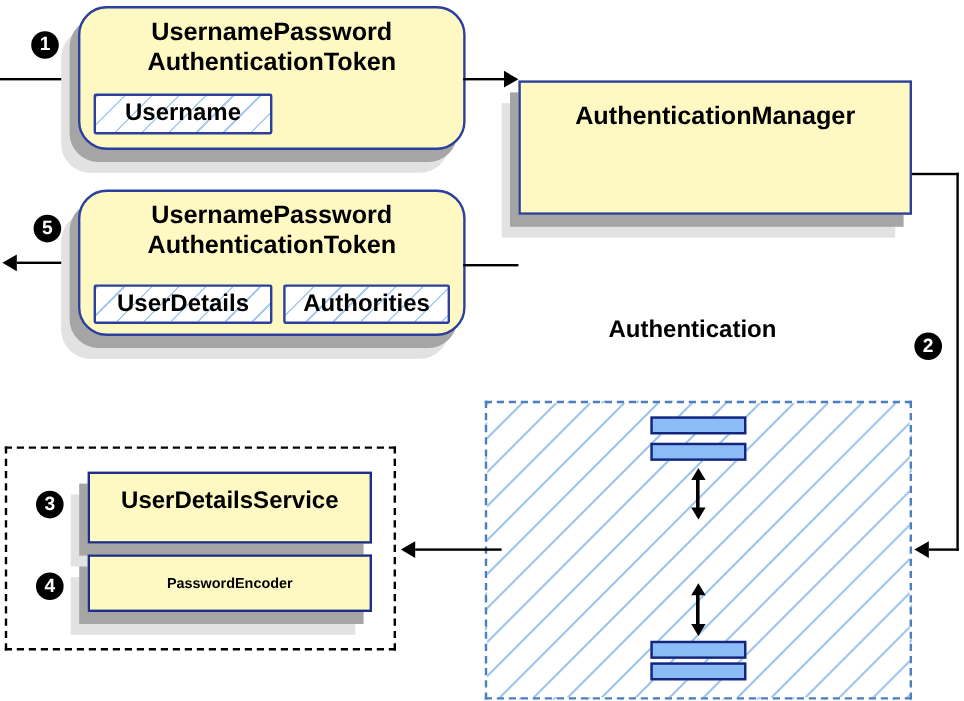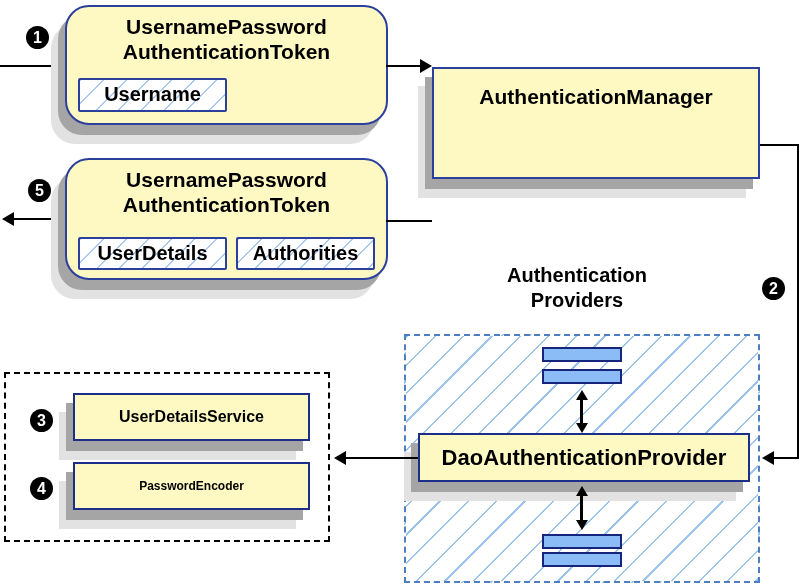--- a/index.html
+++ b/index.html
@@ -80,45 +80,43 @@
   <div class="hline" style="left:386px;top:220px;width:46px;height:2px;"></div>
 
   <div class="hline" style="left:760px;top:144px;width:39px;height:2px;"></div>
   <div class="vline" style="left:797px;top:144px;width:2px;height:315px;"></div>
   <div class="hline" style="left:774px;top:457px;width:25px;height:2px;"></div>
   <div class="tri tri-left" style="left:762px;top:451px;"></div>
   <div class="step" style="left:762px;top:277px;">2</div>
 
   <div class="plain-label" style="left:427px;top:263px;width:300px;">
     <div>Authentication</div>
-    <div>Providers</div>
   </div>
 
   <div class="hatch-big" style="position:absolute;box-sizing:border-box;left:404px;top:334px;width:356px;height:249px;border:2px dashed #4d7ebf;"></div>
 
   <div class="bar" style="left:542px;top:347px;"></div>
   <div class="bar" style="left:542px;top:369px;"></div>
 
   <div class="tri tri-up" style="left:576px;top:390px;"></div>
   <div class="vline" style="left:580px;top:399px;width:3px;height:25px;"></div>
   <div class="tri tri-down" style="left:576px;top:423px;"></div>
 
-  <div class="node" style="left:418px;top:433px;width:332px;height:49px;text-align:center;font-weight:bold;font-size:22px;line-height:45px;border-color:#1c2f88;">DaoAuthenticationProvider</div>
 
   <div class="tri tri-up" style="left:576px;top:486px;"></div>
   <div class="vline" style="left:580px;top:495px;width:3px;height:26px;"></div>
   <div class="tri tri-down" style="left:576px;top:520px;"></div>
 
   <div class="bar" style="left:542px;top:534px;"></div>
   <div class="bar" style="left:542px;top:552px;"></div>
 
   <div class="hline" style="left:346px;top:457px;width:72px;height:2px;"></div>
   <div class="tri tri-left" style="left:334px;top:451px;"></div>
 
   <div style="position:absolute;box-sizing:border-box;left:4px;top:372px;width:326px;height:170px;border:2px dashed #000;"></div>
 
   <div class="step" style="left:30px;top:409px;">3</div>
-  <div class="node" style="left:73px;top:393px;width:237px;height:48px;text-align:center;font-weight:bold;font-size:16px;line-height:44px;border-color:#1c2f88;">UserDetailsService</div>
+  <div class="node" style="left:73px;top:393px;width:237px;height:60px;text-align:center;font-weight:bold;font-size:20px;line-height:44px;border-color:#1c2f88;">UserDetailsService</div>
 
   <div class="step" style="left:30px;top:477px;">4</div>
   <div class="node" style="left:73px;top:462px;width:237px;height:48px;text-align:center;font-weight:bold;font-size:12px;line-height:44px;border-color:#1c2f88;">PasswordEncoder</div>
 
 </div>
 
 </body></html>

